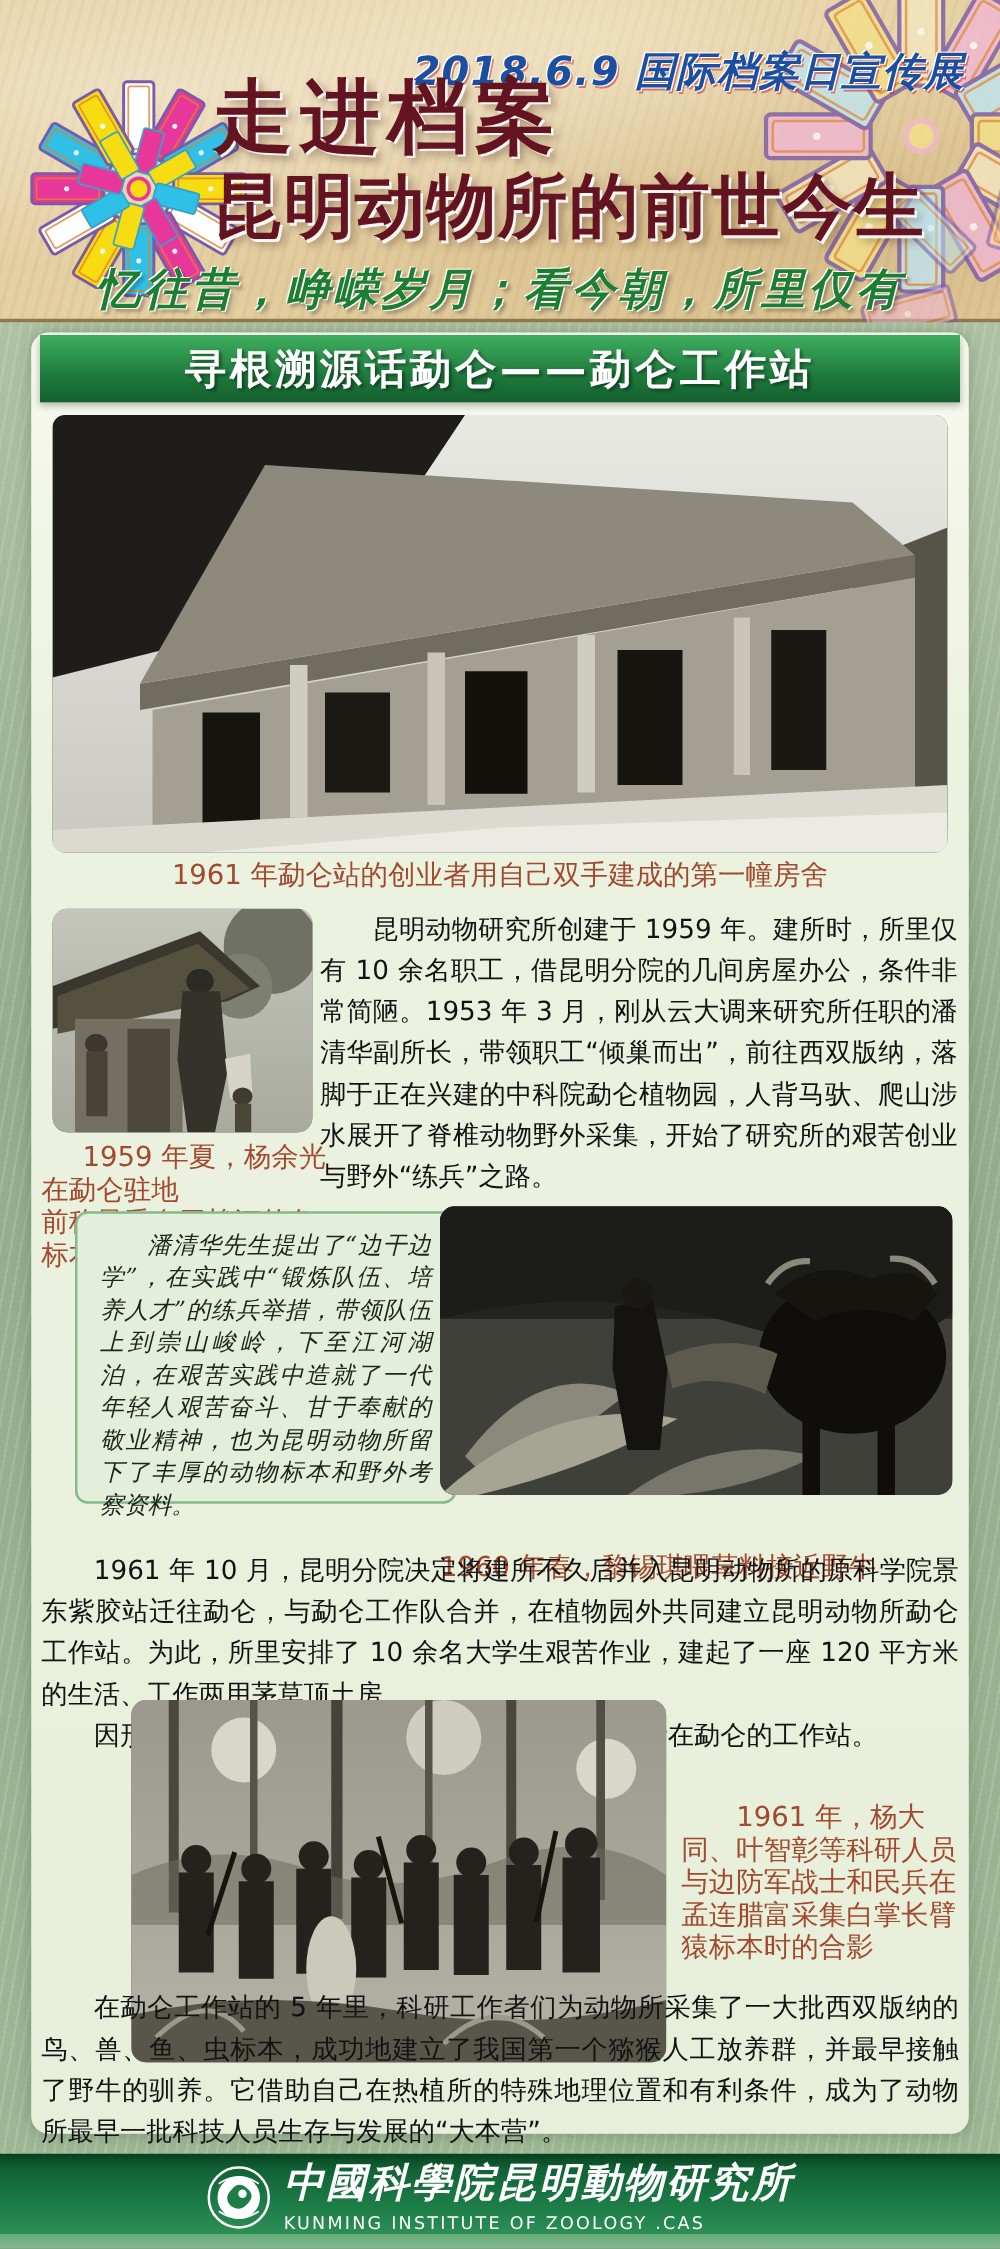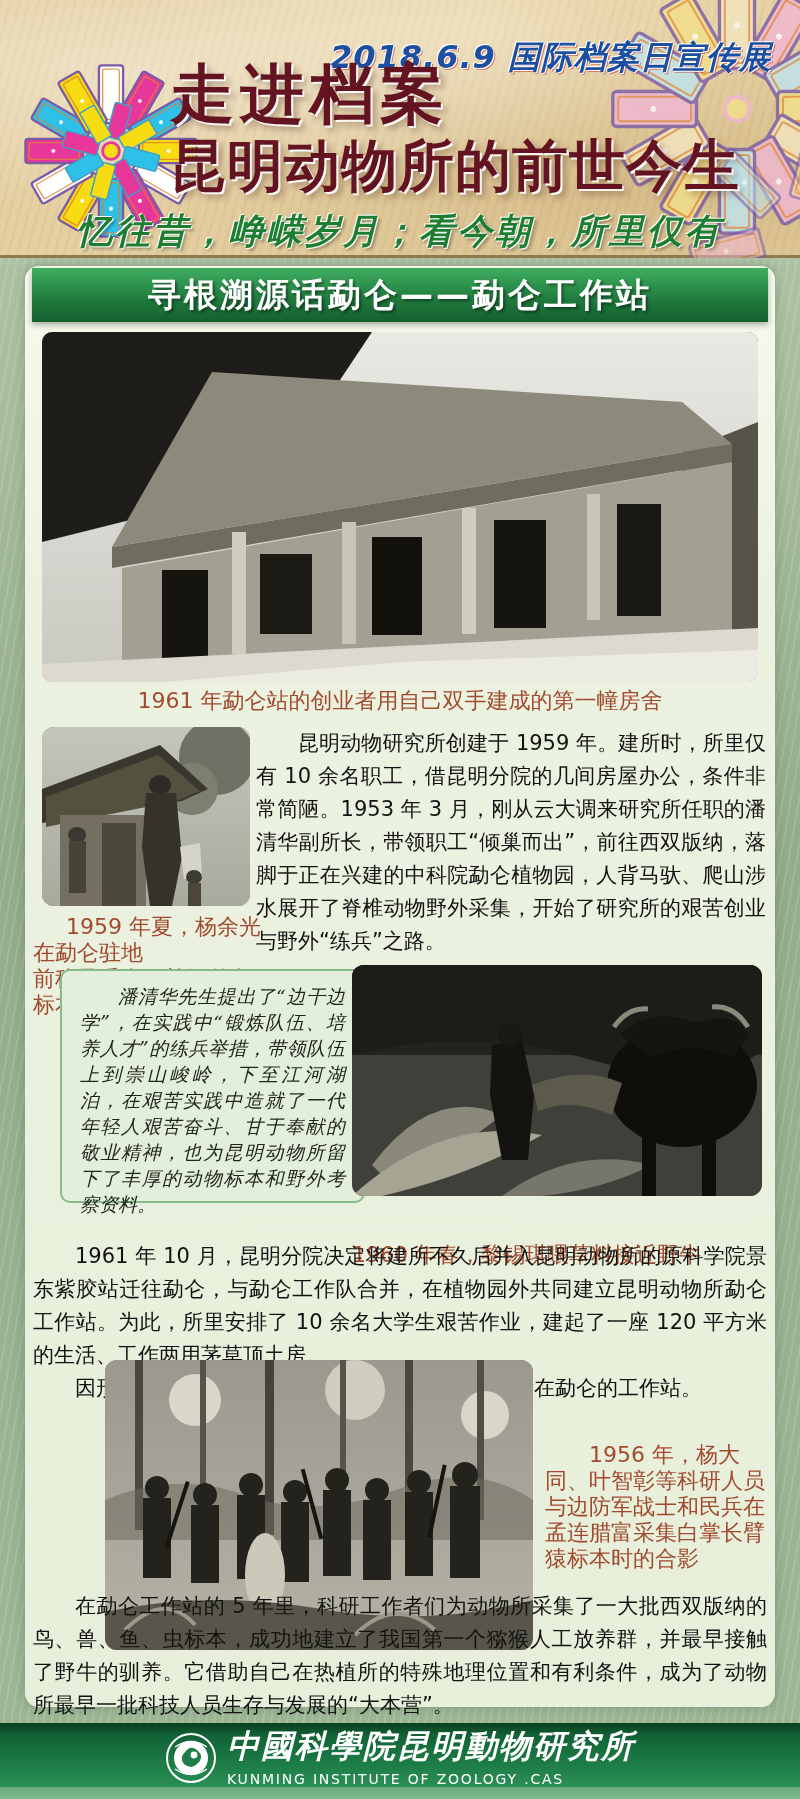--- a/index.html
+++ b/index.html
@@ -289,21 +289,21 @@
           <rect x="345" y="126" width="30" height="92"></rect>
       </g>
       <rect x="70" y="120" width="4" height="70" transform="rotate(18 72 155)" fill="#15140f"></rect>
       <rect x="205" y="108" width="4" height="72" transform="rotate(-15 207 144)" fill="#15140f"></rect>
       <rect x="330" y="104" width="4" height="74" transform="rotate(12 332 141)" fill="#15140f"></rect>
       <ellipse cx="160" cy="215" rx="20" ry="42" fill="#cbc9ba"></ellipse>
       <path d="M0 290 L428 290 L428 240 Q320 268 210 248 Q100 230 0 252 Z" fill="#58564a"></path>
       <path d="M20 270 Q60 230 90 265 M250 275 Q290 235 330 270" stroke="#9b998a" stroke-width="4" fill="none"></path>
     </svg>
   </div>
-  <div class="caption caption4">1956 年，杨大同、叶智彰等科研人员与边防军战士和民兵在孟连腊富采集白掌长臂猿标本时的合影</div>
+  <div class="caption caption4">1961 年，杨大同、叶智彰等科研人员与边防军战士和民兵在孟连腊富采集白掌长臂猿标本时的合影</div>
 
   <div class="para para3">
     <p>在勐仑工作站的 5 年里，科研工作者们为动物所采集了一大批西双版纳的鸟、兽、鱼、虫标本，成功地建立了我国第一个猕猴人工放养群，并最早接触了野牛的驯养。它借助自己在热植所的特殊地理位置和有利条件，成为了动物所最早一批科技人员生存与发展的“大本营”。</p>
     <p>勐仑工作站是昆明动物所老一辈科学先驱们永远的科研基地，将受到创业者永远的怀念。</p>
   </div>
 
   <div class="footer">
     <div class="footer-inner">
       <svg width="52" height="52" viewBox="0 0 52 52">
         <circle cx="26" cy="26" r="24" fill="none" stroke="#ffffff" stroke-width="2"></circle>

